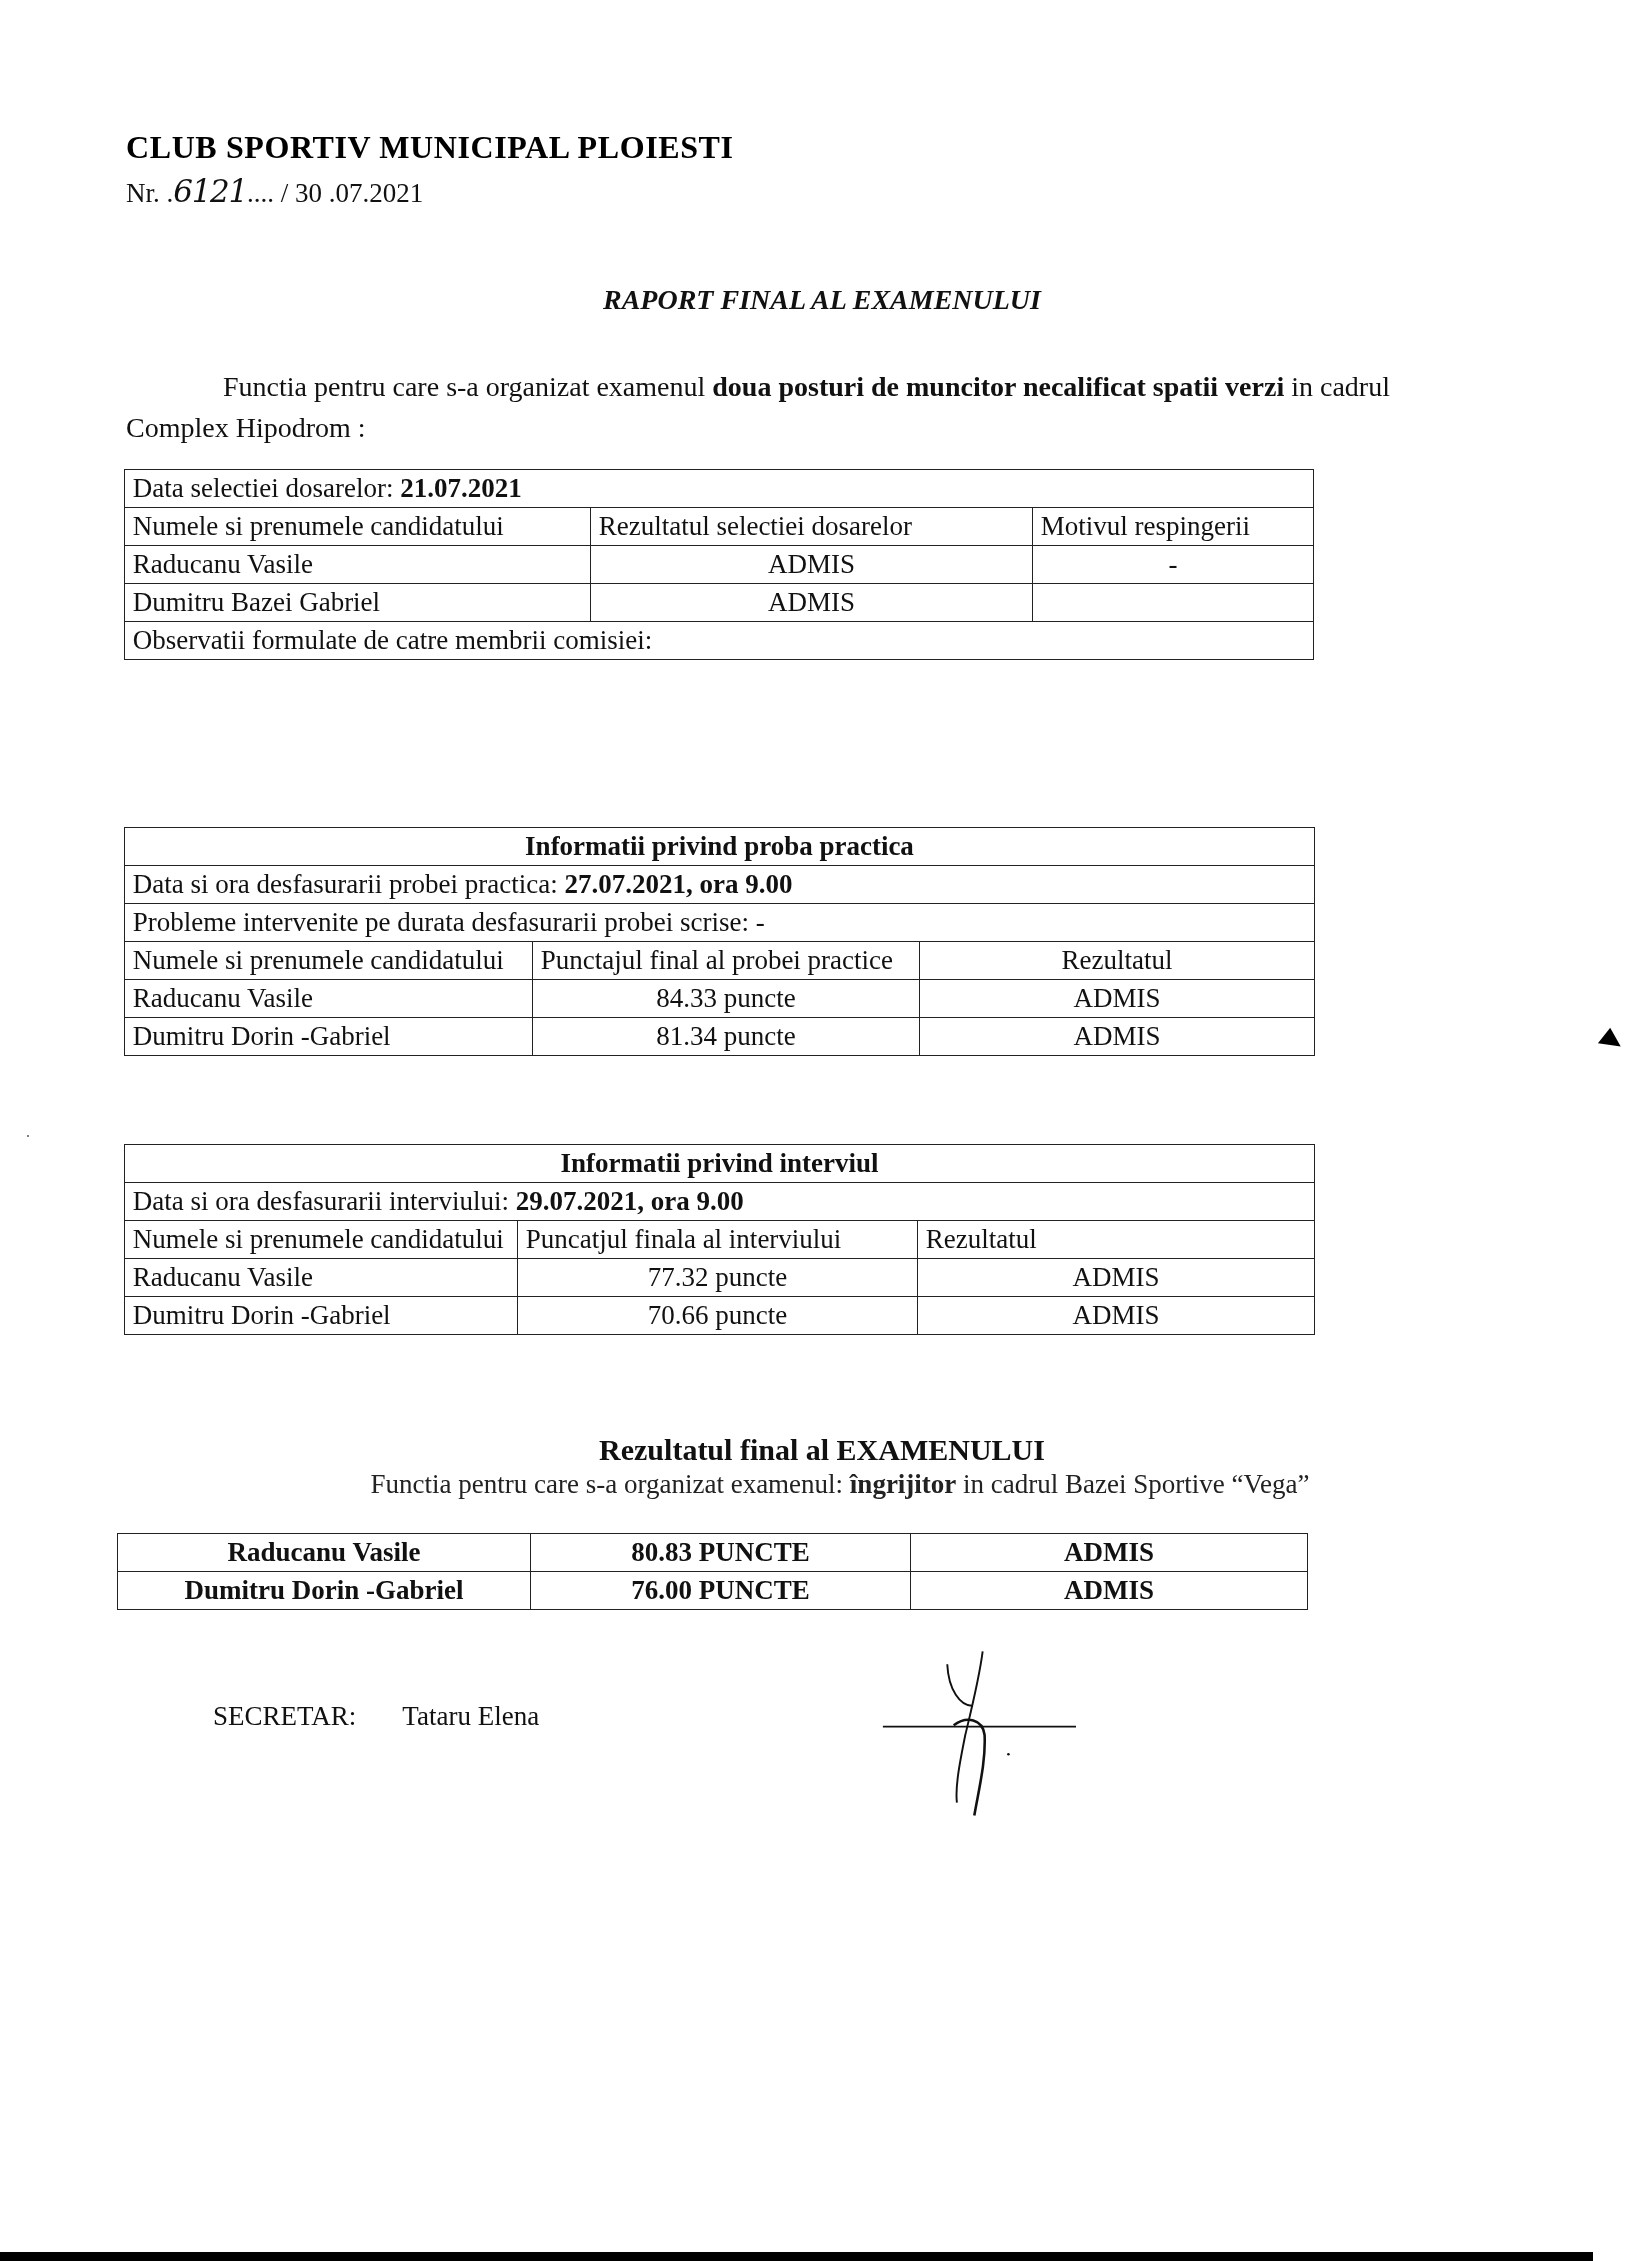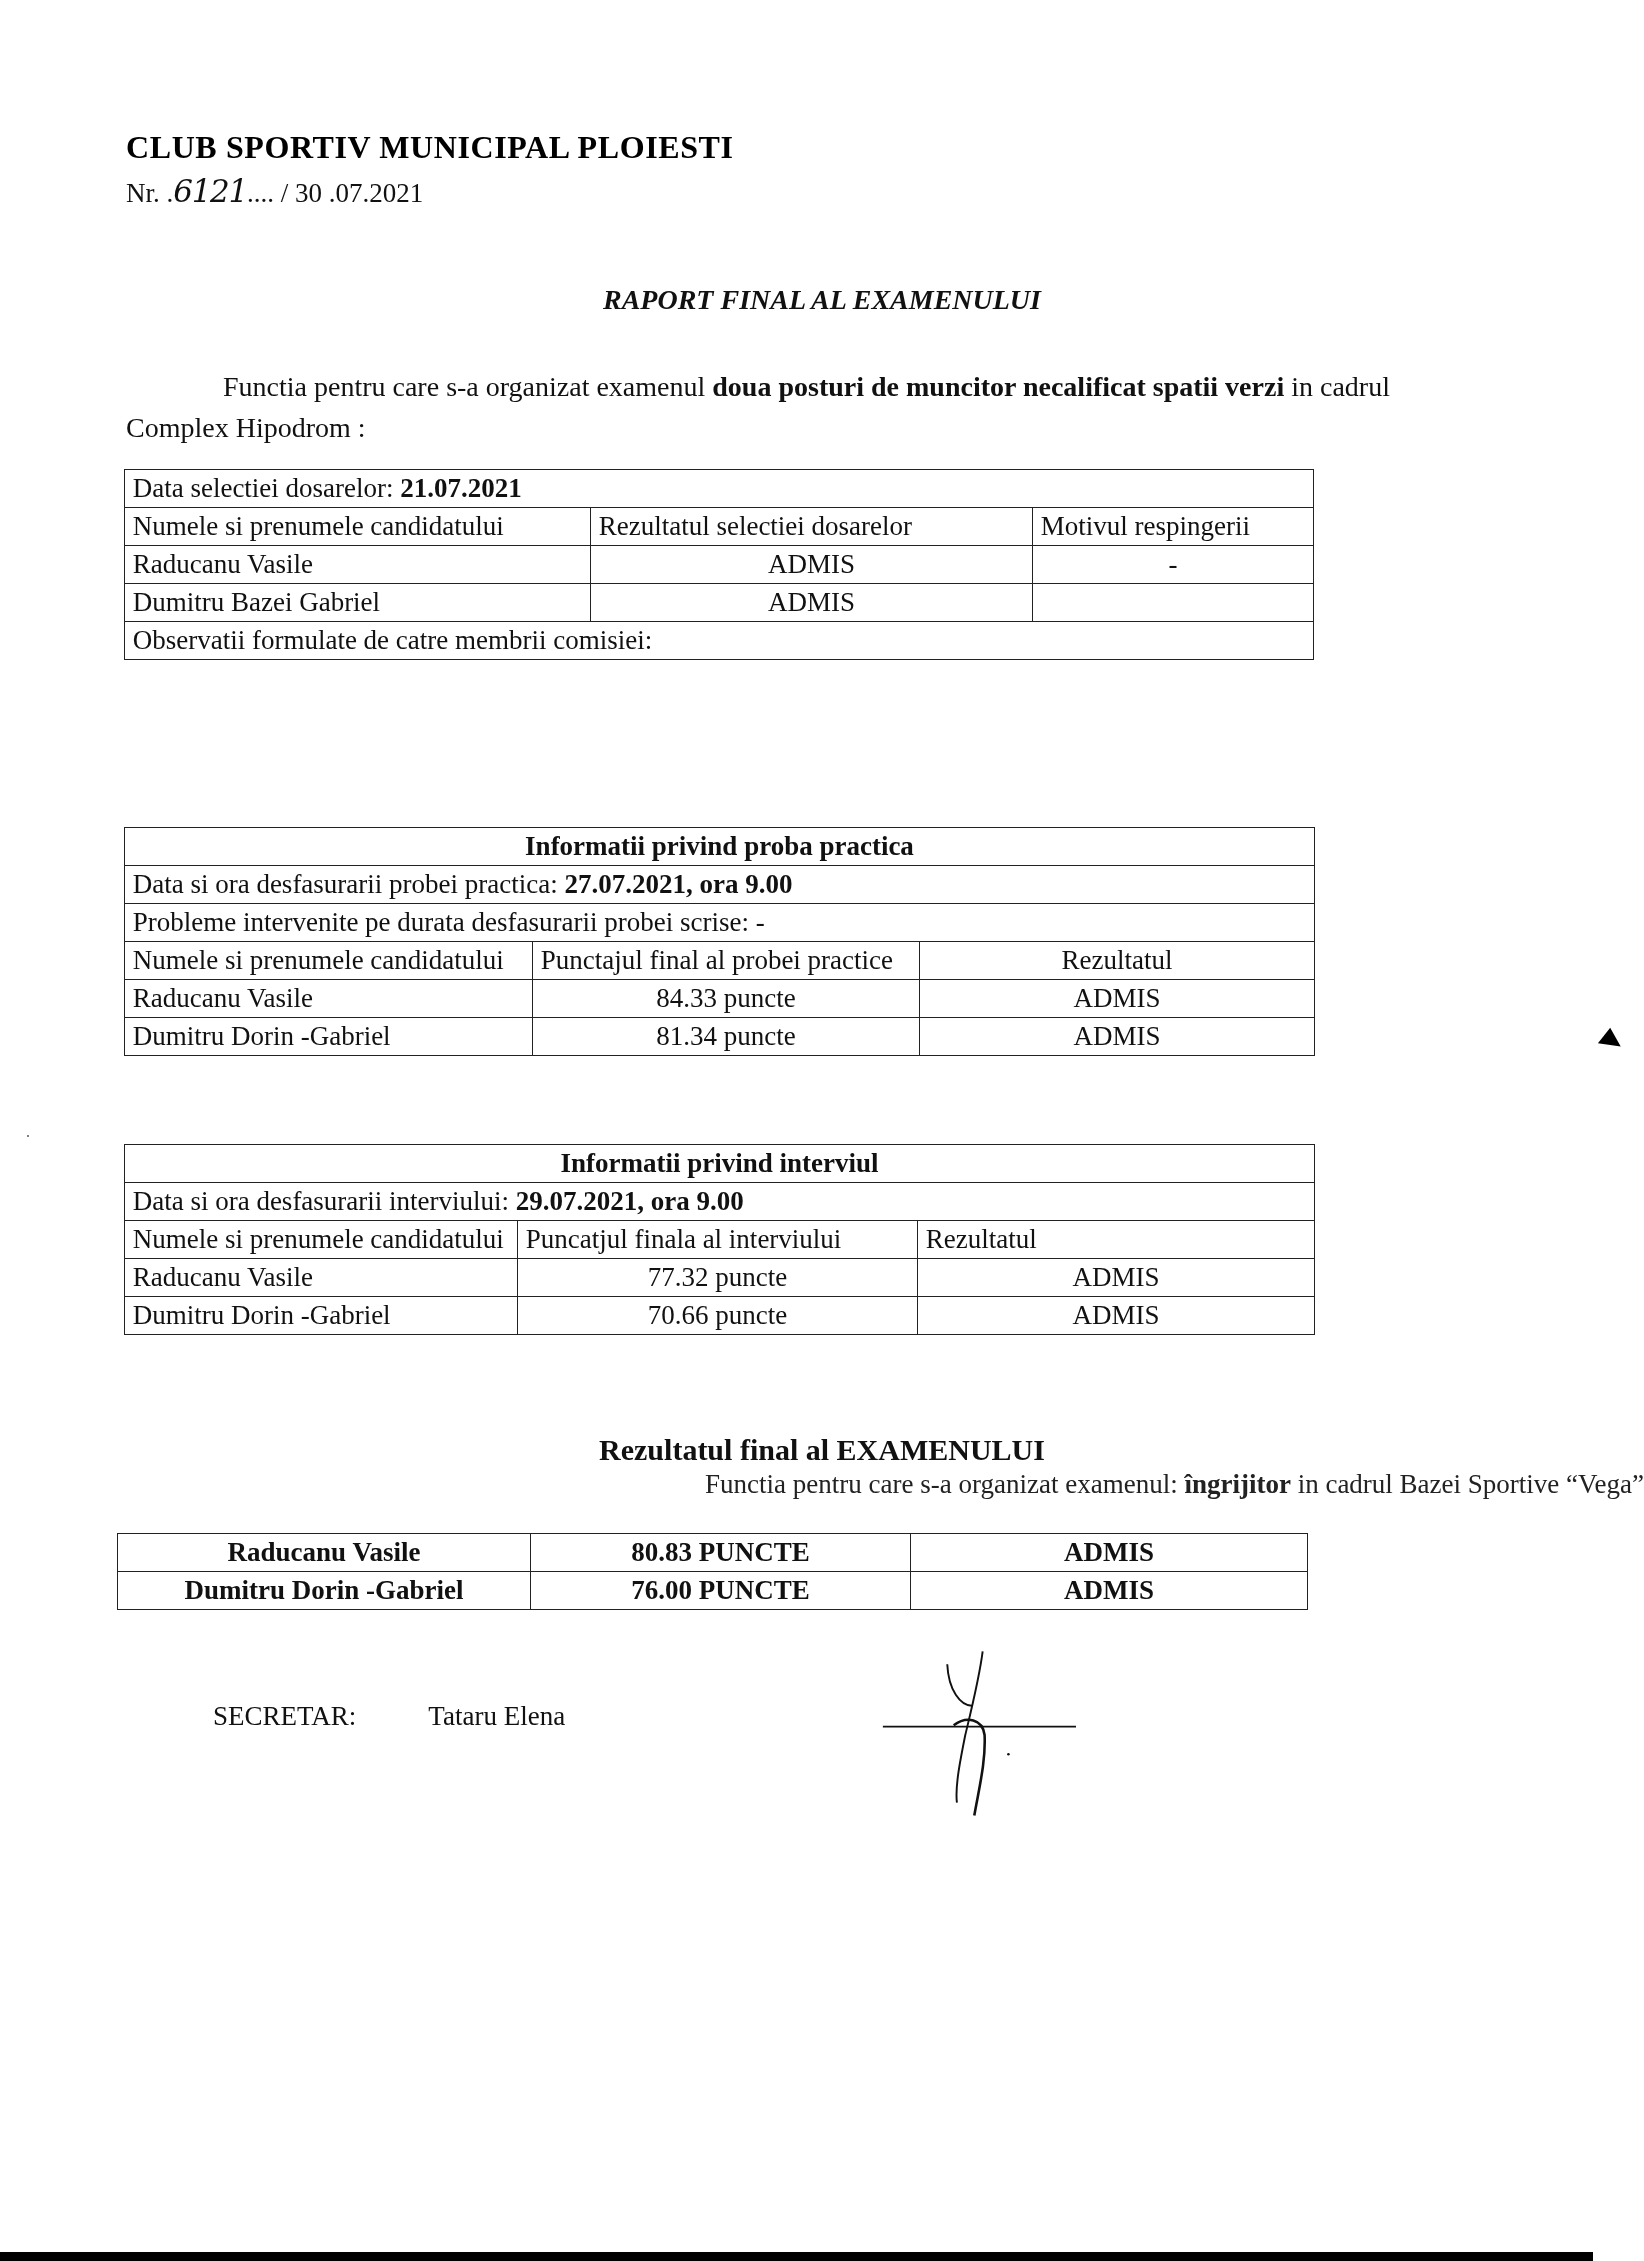--- a/index.html
+++ b/index.html
@@ -19,24 +19,24 @@
   table.doc td.head { text-align:center; font-weight:bold; }
   table.doc td.dashed-v { border-left:1.3px dashed #444; border-right:1.3px dashed #444; }
   table.final td { font-weight:bold; text-align:center; vertical-align:middle; }
 
   .t1 { left:124px; top:469px; width:1190px; }
   .t2 { left:124px; top:827px; width:1190px; }
   .t3 { left:124px; top:1144px; width:1190px; }
   .t4 { left:117px; top:1533px; width:1190px; }
 
   .final-heading { left:0; width:1644px; top:1433px; text-align:center; font-size:30px; font-weight:bold; }
-  .final-sub { left:0; width:1644px; top:1469px; text-align:right; font-size:27px; padding-left:36px; box-sizing:border-box; color:#222; }
+  .final-sub { left:0; width:1644px; top:1469px; text-align:center; font-size:27px; padding-left:36px; box-sizing:border-box; color:#222; }
 
   .secretar { left:213px; top:1701px; font-size:27px; }
-  .secretar .name { margin-left:72px; }
+  .secretar .name { margin-left:46px; }
   .signature { left:870px; top:1651px; width:206px; height:168px; }
   .marker { left:1599px; top:1028px; width:0; height:0; border-left:10.3px solid transparent; border-right:13px solid transparent; border-bottom:17px solid #000; transform:rotate(8deg); }
   .scan-bar { left:0; top:2252px; width:1593px; height:9px; background:#000; }
   .speck { width:1.9px; height:1.9px; background:#555; border-radius:50%; }
 </style>
 </head>
 <body>
 
 <div class="abs org">CLUB SPORTIV MUNICIPAL PLOIESTI</div>
 <div class="abs nr">

